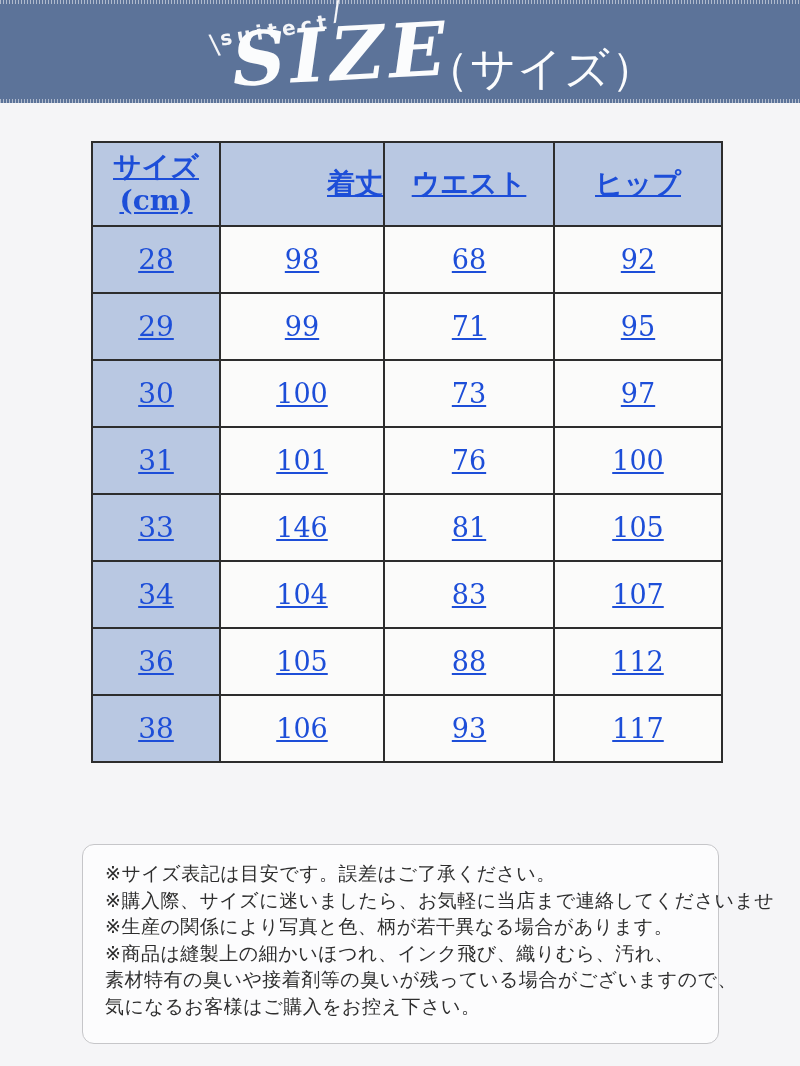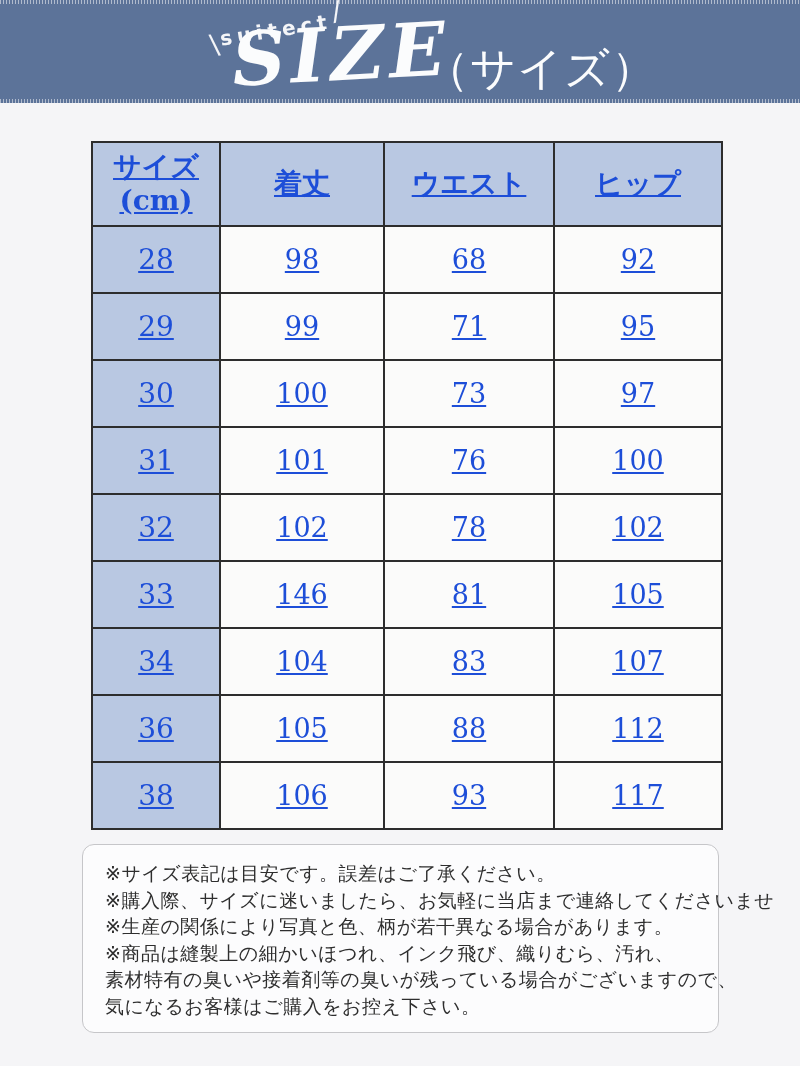--- a/index.html
+++ b/index.html
@@ -77,32 +77,32 @@
   .size-table td {
     height:67px;
     background:#fbfbfa;
     font-size:27px; font-weight:400;
   }
   .size-table td.size-col {
     background:#b9c8e2;
     font-size:28px;
   }
   .size-table th:nth-child(1) { width:128px; }
-  .size-table th:nth-child(2) { width:164px; }
+  .size-table th:nth-child(2) { width:164px;text-align:right; }
   .size-table th:nth-child(3) { width:170px;margin-top:24px; }
   .size-table th:nth-child(4) { width:168px; }
 
   
   .notes {
     position:absolute; left:82px; top:844px;
     width:637px;
     background:#fcfcfd;
     border:1px solid #c6c6c9;
     border-radius:12px;
-    padding:15px 20px 13px 22px;
+    padding:15px 20px 24px 22px;
     color:#2e2e2e;
     font-size:19px; line-height:26.5px;
     letter-spacing:0.5px;
   }
   .notes .note-line { white-space:nowrap; }
 </style>
 </head>
 <body>
 
 <div class="page">
@@ -144,26 +144,20 @@
           <td>73</td>
           <td>97</td>
         </tr>
         <tr>
           <td class="size-col">31</td>
           <td>101</td>
           <td>76</td>
           <td>100</td>
         </tr>
         <tr>
-          <td class="size-col">32</td>
-          <td>102</td>
-          <td>78</td>
-          <td>102</td>
-        </tr>
-        <tr>
           <td class="size-col">33</td>
           <td>146</td>
           <td>81</td>
           <td>105</td>
         </tr>
         <tr>
           <td class="size-col">34</td>
           <td>104</td>
           <td>83</td>
           <td>107</td>

